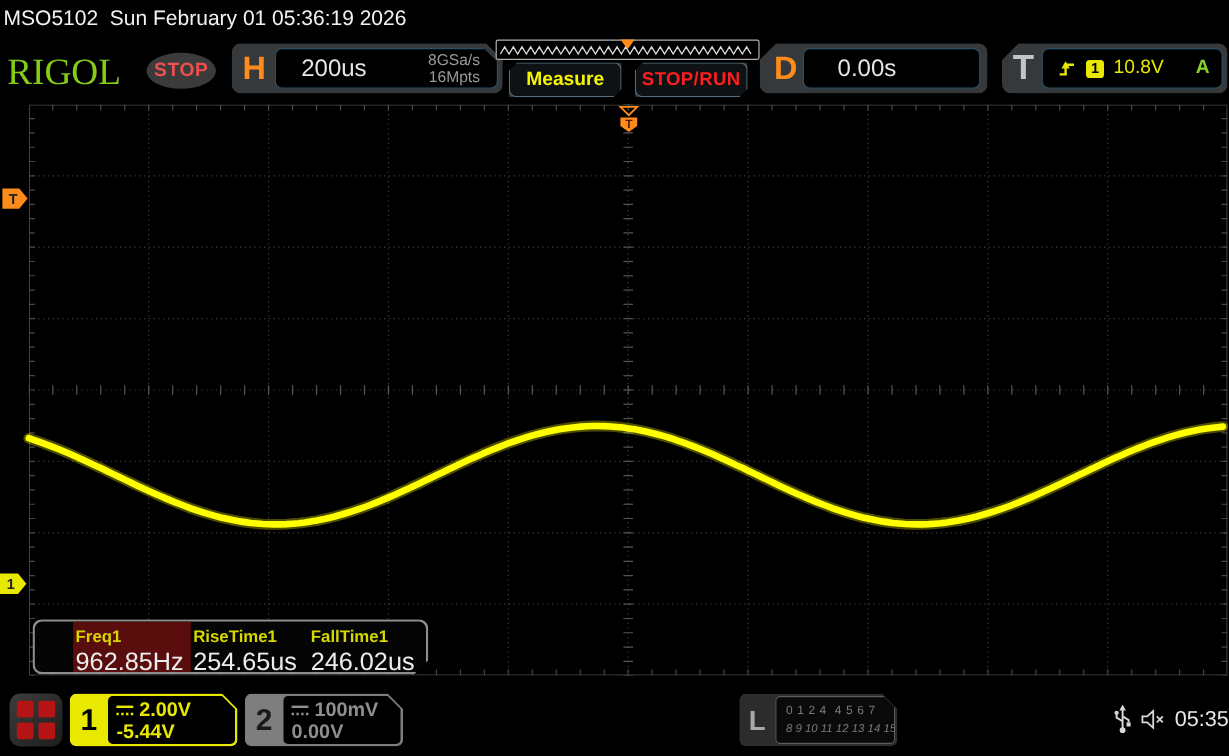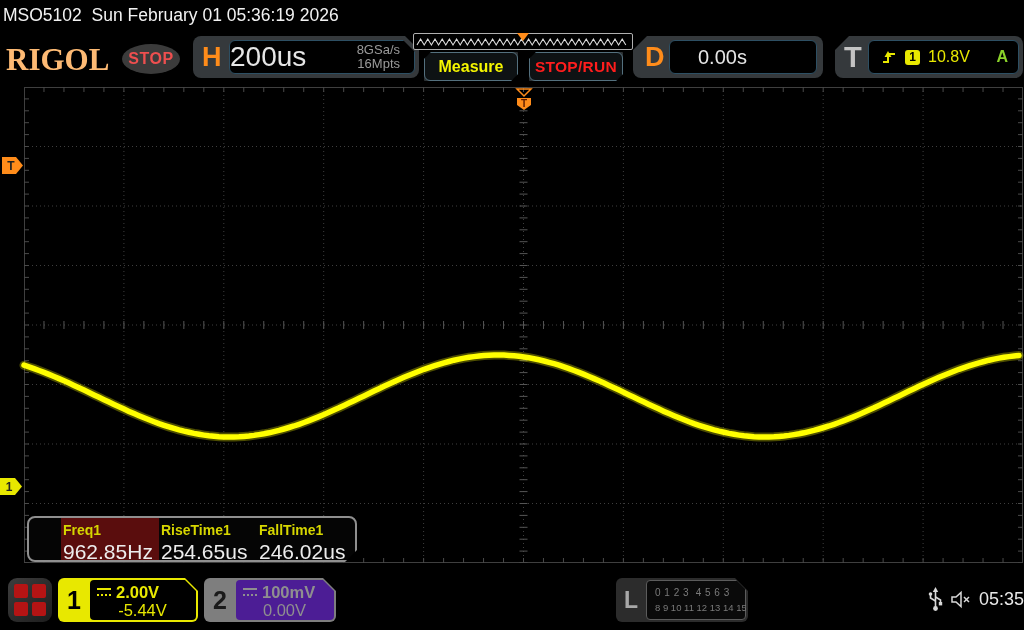--- a/index.html
+++ b/index.html
@@ -6,37 +6,37 @@
   html,body { width:1024px; height:630px; background:#000; overflow:hidden;
     font-family:"Liberation Sans", sans-serif; }
   .abs { position:absolute; }
   #screen { position:relative; width:1024px; height:630px; background:#000; }
 
   
   #title-bar { left:0; top:0; width:831px; height:32px; }
   #sys-title { left:3px; top:5px; color:#f2f2f2; font-size:17.5px; white-space:pre; }
 
   
-  #logo { left:6px; top:42px; color:#fdba74; font-size:31px; font-weight:bold;
+  #logo { left:6px; top:42px; color:#84cc16; font-size:31px; font-weight:normal;
     font-family:"Liberation Serif", serif; letter-spacing:0px; }
   #run-state { left:122px; top:44px; width:58px; height:30px; background:#3b3b3b;
     border-radius:50%; color:#ee4f4f; font-size:16px; font-weight:bold;
     display:flex; align-items:center; justify-content:center; letter-spacing:0.5px; }
 
   .hdr-panel { background:#35393c; border-radius:8px; }
   .bevel-tr { clip-path:polygon(0 0, calc(100% - 14px) 0, 100% 14px, 100% 100%, 0 100%); }
   .bevel-tl { clip-path:polygon(14px 0, 100% 0, 100% 100%, 0 100%, 0 14px); }
   .hdr-letter { font-size:27px; font-weight:bold; line-height:42px; }
   .hdr-inner { position:absolute; top:4px; bottom:4px; background:#000;
     border:1px solid #2d4f63; border-radius:6px; display:flex; align-items:center; }
 
   #h-panel { left:193px; top:36px; width:226px; height:42px; }
   #h-letter { left:9px; top:0; color:#ff8c1a; }
   #h-inner { left:36px; right:4px; clip-path:polygon(0 0, calc(100% - 12px) 0, 100% 12px, 100% 100%, 0 100%); }
-  #timebase { color:#e6e6e6; font-size:28px; padding-left:0; flex:1; }
+  #timebase { color:#e6e6e6; font-size:20px; padding-left:21px; flex:1; }
   #rate-block { text-align:right; color:#9a9a9a; font-size:13px; line-height:14px; padding-right:14px; }
 
   #overview-strip { left:413px; top:33px; width:220px; height:17px; background:#000;
     border:1px solid #b0b0b0; border-radius:2px; }
   #overview-tri { left:517px; top:33px; width:0; height:0;
     border-left:6px solid transparent; border-right:6px solid transparent;
     border-top:8px solid #ff8c1a; }
 
   .hdr-btn { width:94px; height:29px; background:#0e1214; border:1px solid #54707e;
     border-radius:6px; box-shadow:0 0 0 2px #2c3134; display:flex; align-items:center;
@@ -84,31 +84,31 @@
   .menu-sq { background:#b51414; border-radius:2px; }
 
   .ch-block { top:578px; height:44px; border-radius:6px;
     clip-path:polygon(0 0, calc(100% - 13px) 0, 100% 13px, 100% 100%, 0 100%); }
   .ch-num { position:absolute; left:0; top:0; width:32px; height:44px; display:flex;
     align-items:center; justify-content:center; font-size:25px; font-weight:bold; }
   .ch-inner { position:absolute; left:32px; top:2px; right:2px; bottom:2px;
     background:#000; border-radius:4px 0 4px 4px; padding:3px 8px 0 7px;
     clip-path:polygon(0 0, calc(100% - 11px) 0, 100% 11px, 100% 100%, 0 100%); }
   .ch-line1 { display:flex; align-items:center; gap:5px; font-size:16.5px; font-weight:bold; line-height:18px; }
-  .ch-line2 { text-align:center; font-size:16.5px; font-weight:normal; line-height:19px; }
+  .ch-line2 { text-align:left; font-size:16.5px; font-weight:bold; line-height:19px; }
   .coupling-icon { width:14px; height:8px; border-top:2px solid; border-bottom:2px dotted; }
 
   #ch1-block { left:58px; width:140px; background:#e8e800; }
   #ch1-block .ch-num { color:#000; }
   #ch1-block .ch-line1, #ch1-block .ch-line2 { color:#e8e800; }
   #ch1-block .coupling-icon { border-color:#e8e800; }
 
   #ch2-block { left:204px; width:132px; background:#7e7e7e; }
   #ch2-block .ch-num { color:#1a1a1a; }
-  #ch2-block .ch-inner { background:#4c1d95; }
+  #ch2-block .ch-inner { background:#000000; }
   #ch2-block .ch-line1, #ch2-block .ch-line2 { color:#8f8f8f; }
   #ch2-block .coupling-icon { border-color:#8f8f8f; }
 
   #la-block { left:616px; top:578px; width:132px; height:44px; background:#2c2c2c;
     border-radius:6px; clip-path:polygon(0 0, calc(100% - 13px) 0, 100% 13px, 100% 100%, 0 100%); }
   #la-letter { position:absolute; left:0; top:0; width:30px; height:44px; display:flex;
     align-items:center; justify-content:center; color:#a8a8a8; font-size:23px; font-weight:bold; }
   #la-inner { position:absolute; left:30px; top:2px; right:2px; bottom:2px; background:#0a0a0a;
     border:1px solid #5c5c5c; border-radius:4px; padding:4px 4px 0 8px; color:#7a7a7a;
     font-size:10px; line-height:15px; white-space:pre; letter-spacing:0.5px;
@@ -518,21 +518,21 @@
       <div class="ch-line1">
         <span class="coupling-icon"></span>
         <span>100mV</span>
       </div>
       <div class="ch-line2">0.00V</div>
     </div>
   </div>
 
   <div class="abs" id="la-block">
     <div id="la-letter">L</div>
-    <div id="la-inner"><span>0 1 2 3  4 5 6 3</span><br><span style="font-size:9.5px; letter-spacing:0;">8 9 10 11 12 13 14 15</span></div>
+    <div id="la-inner"><span>0 1 2 4  4 5 6 7</span><br><span style="font-size:9.5px; letter-spacing:0;font-style:italic;">8 9 10 11 12 13 14 15</span></div>
   </div>
 
   <svg class="abs" id="usb-icon" width="15" height="25">
     <line x1="7.5" y1="3" x2="7.5" y2="20" stroke="#d8d8d8" stroke-width="1.6"></line>
     <path d="M7.5,0 L4.8,5 L10.2,5 Z" fill="#d8d8d8"></path>
     <circle cx="7.5" cy="21.5" r="2.4" fill="#d8d8d8"></circle>
     <path d="M7.5,14 L2.5,11 L2.5,8" fill="none" stroke="#d8d8d8" stroke-width="1.6"></path>
     <circle cx="2.5" cy="7" r="1.8" fill="#d8d8d8"></circle>
     <path d="M7.5,10 L12.5,13 L12.5,15" fill="none" stroke="#d8d8d8" stroke-width="1.6"></path>
     <rect x="10.8" y="15" width="3.4" height="3.4" fill="#d8d8d8"></rect>

